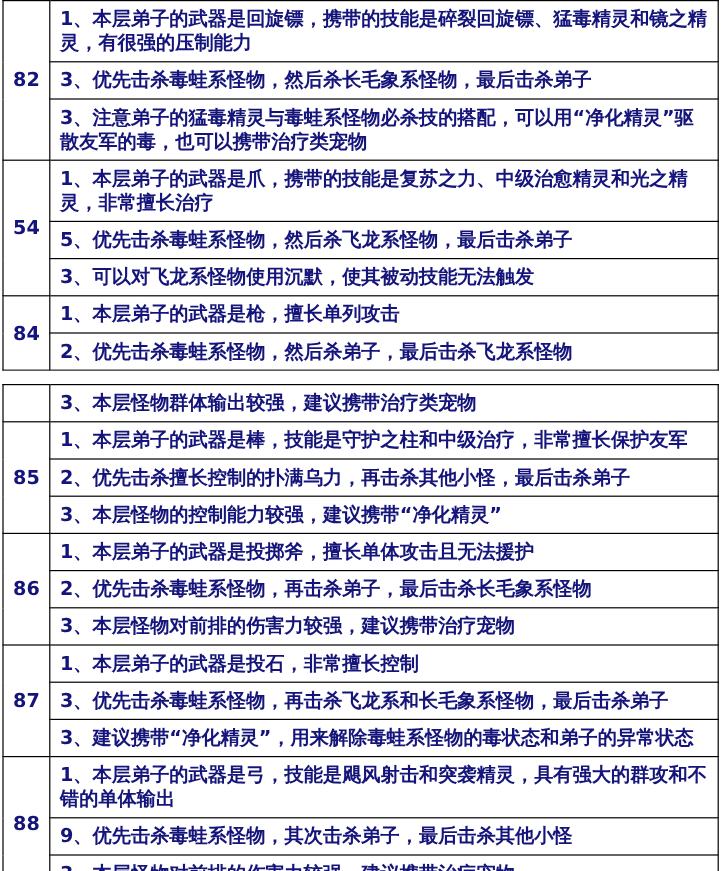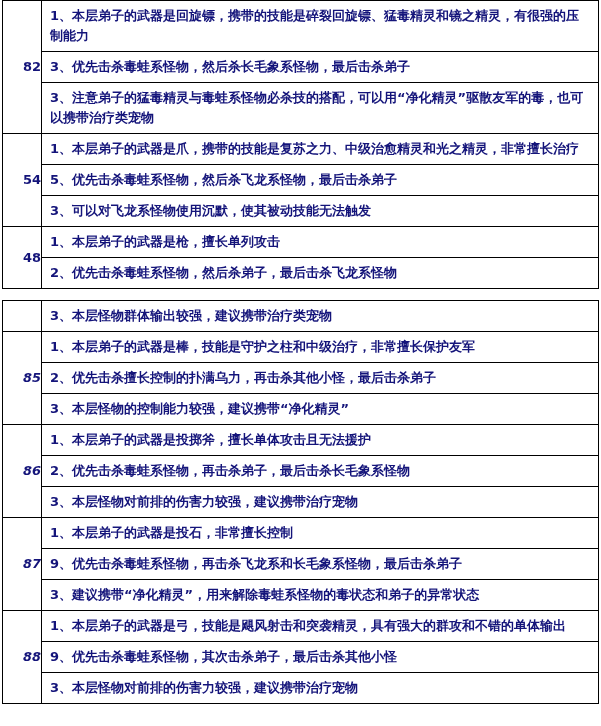--- a/index.html
+++ b/index.html
@@ -19,43 +19,42 @@
   }
   table.guide {
     border-collapse: collapse;
     width: 597px;
     margin: 0 2px;
     table-layout: fixed;
   }
   table.guide td {
     border: 1px solid #000000;
     vertical-align: middle;
-    font-size: 13px;
+    font-size: 16px;
     line-height: 20px;
     color: #14147a;
     font-weight: bold;
   }
   td.num {
     width: 38px;
-    text-align: right;
+    text-align: center;
     font-size: 14px;
     padding: 14px 0;
   }
   td.txt {
     padding: 5px 6px 5px 8px;
     text-align: left;
     word-break: break-all;
   }
   .gap {
     height: 11px;
     background: #ffffff;
   }
   .tbl-wrap-2 td.num {
     width: 38px;
-    font-style: italic;
   }
 </style>
 </head>
 <body>
 
 <div class="page">
 
   <table class="guide tbl-wrap-1">
     <tbody>
       <tr>
@@ -74,21 +73,21 @@
         <td class="txt">1、本层弟子的武器是爪，携带的技能是复苏之力、中级治愈精灵和光之精灵，非常擅长治疗</td>
       </tr>
       <tr>
         <td class="txt">5、优先击杀毒蛙系怪物，然后杀飞龙系怪物，最后击杀弟子</td>
       </tr>
       <tr>
         <td class="txt">3、可以对飞龙系怪物使用沉默，使其被动技能无法触发</td>
       </tr>
 
       <tr>
-        <td class="num" rowspan="2">48</td>
+        <td class="num" rowspan="2">84</td>
         <td class="txt">1、本层弟子的武器是枪，擅长单列攻击</td>
       </tr>
       <tr>
         <td class="txt">2、优先击杀毒蛙系怪物，然后杀弟子，最后击杀飞龙系怪物</td>
       </tr>
     </tbody>
   </table>
 
   <div class="gap"></div>
 
@@ -119,21 +118,21 @@
       </tr>
       <tr>
         <td class="txt">3、本层怪物对前排的伤害力较强，建议携带治疗宠物</td>
       </tr>
 
       <tr>
         <td class="num" rowspan="3">87</td>
         <td class="txt">1、本层弟子的武器是投石，非常擅长控制</td>
       </tr>
       <tr>
-        <td class="txt">9、优先击杀毒蛙系怪物，再击杀飞龙系和长毛象系怪物，最后击杀弟子</td>
+        <td class="txt">3、优先击杀毒蛙系怪物，再击杀飞龙系和长毛象系怪物，最后击杀弟子</td>
       </tr>
       <tr>
         <td class="txt">3、建议携带“净化精灵”，用来解除毒蛙系怪物的毒状态和弟子的异常状态</td>
       </tr>
 
       <tr>
         <td class="num" rowspan="3">88</td>
         <td class="txt">1、本层弟子的武器是弓，技能是飓风射击和突袭精灵，具有强大的群攻和不错的单体输出</td>
       </tr>
       <tr>

